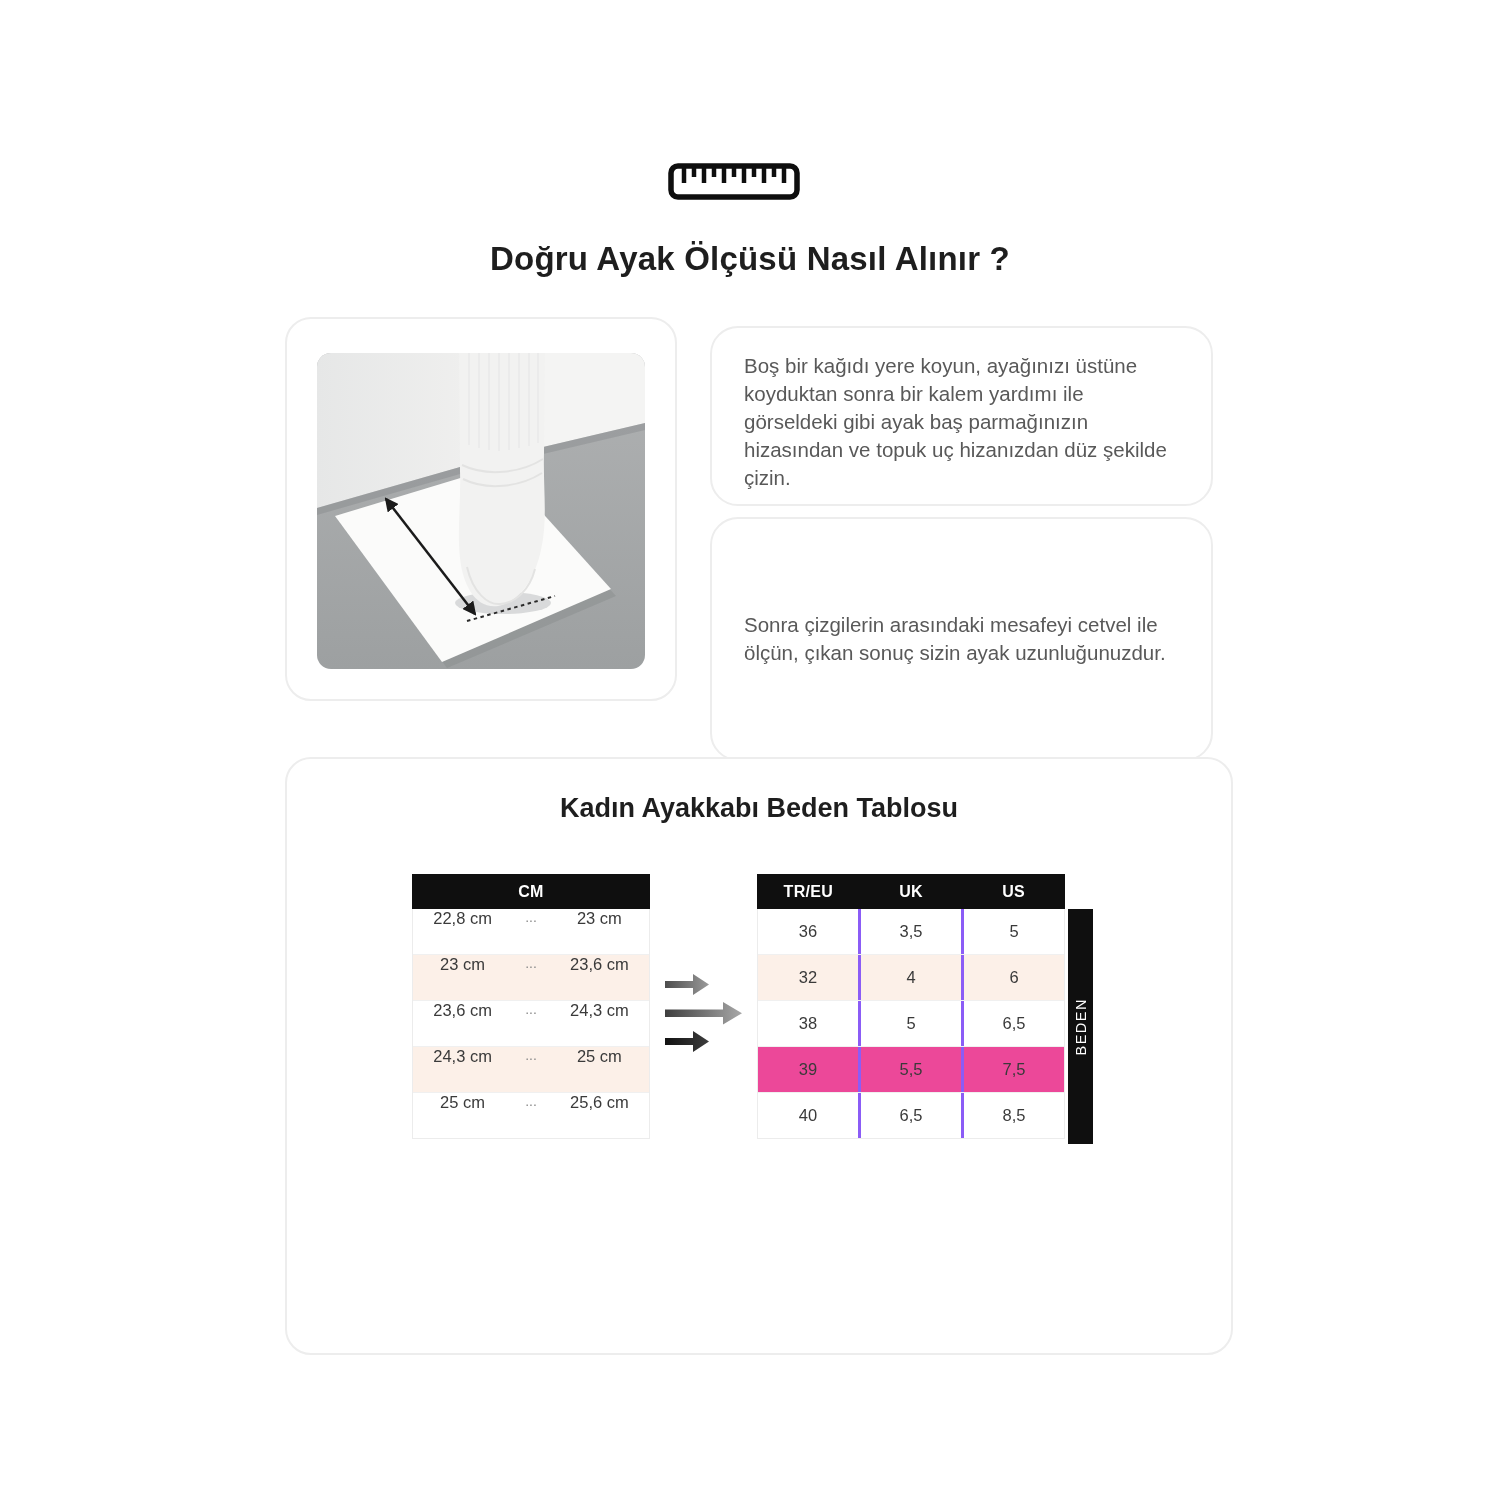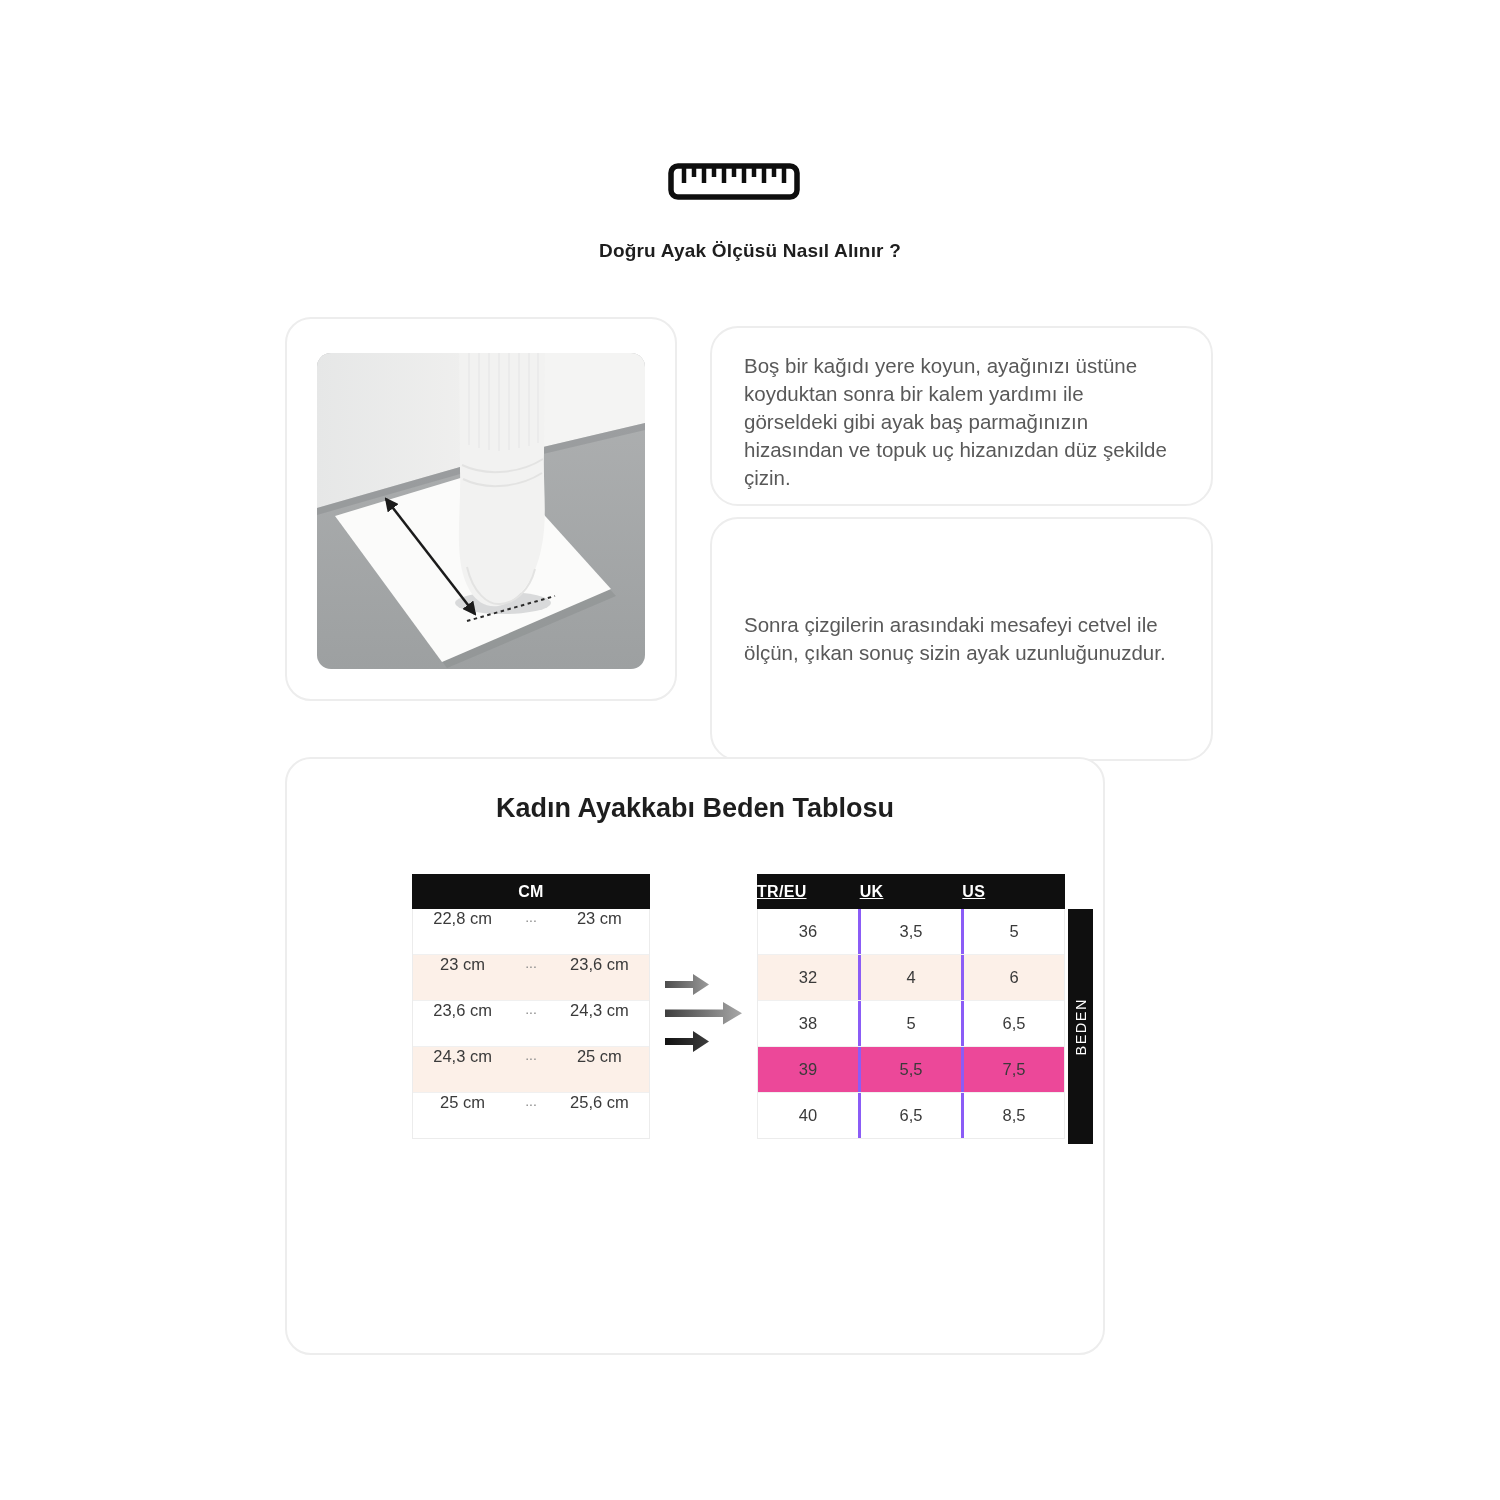--- a/index.html
+++ b/index.html
@@ -2,45 +2,45 @@
 <html><head>
 <meta charset="utf-8">
 <style>
   html,body{margin:0;padding:0;background:#ffffff;}
   body{font-family:"Liberation Sans", sans-serif; -webkit-font-smoothing:antialiased;}
   .canvas{position:relative;width:1500px;height:1500px;background:#ffffff;overflow:hidden;}
 
   
   .ruler{position:absolute;left:668px;top:163px;width:132px;height:37px;}
   .main-title{position:absolute;left:0;top:240px;width:1500px;margin:0;text-align:center;
-    font-size:19px;font-weight:700;color:#1e1e1e;letter-spacing:0.2px;}
+    font-size:33px;font-weight:700;color:#1e1e1e;letter-spacing:0.2px;}
 
   
   .card{position:absolute;background:#ffffff;border:2px solid #ededed;border-radius:26px;box-sizing:border-box;}
   .photo-card{left:285px;top:317px;width:392px;height:384px;}
   .photo{position:absolute;left:30px;top:34px;width:328px;height:316px;border-radius:14px;overflow:hidden;}
   .photo svg{display:block;width:100%;height:100%;}
 
   .text-card-1{left:710px;top:326px;width:503px;height:180px;border-radius:28px;}
   .text-card-2{left:710px;top:517px;width:503px;height:244px;border-radius:28px;display:flex;align-items:center;}
   .instr{margin:0;padding:24px 42px 24px 32px;font-size:20.5px;line-height:28px;color:#595959;}
   .text-card-2 .instr{padding-top:0;padding-bottom:0;}
 
   
-  .chart-card{left:285px;top:757px;width:820px;height:598px;}
+  .chart-card{left:285px;top:757px;width:948px;height:598px;}
   .chart-title{position:absolute;left:0;top:34px;width:100%;margin:0;text-align:center;
     font-size:27px;font-weight:700;color:#1e1e1e;}
 
   .cm-table{position:absolute;left:125px;top:115px;width:238px;}
   .size-table{position:absolute;left:470px;top:115px;width:308px;}
   .thead{background:#0f0f0f;color:#ffffff;height:35px;display:flex;align-items:center;justify-content:center;
     font-size:16px;font-weight:700;letter-spacing:0.3px;}
   .size-head{background:#0f0f0f;color:#ffffff;height:35px;display:flex;align-items:center;
     font-size:16px;font-weight:700;letter-spacing:0.3px;}
-  .size-head span{flex:1;text-align:left;text-decoration:underline;}
+  .size-head span{flex:1;text-align:center;}
   .tbody{border:1px solid #ececec;border-top:none;background:#fff;}
   .trow{display:flex;height:45px;align-items:flex-start;background:#ffffff;border-bottom:1px solid #f0f0f0;
     font-size:16.5px;color:#3a3a3a;}
   .trow:last-child{border-bottom:none;}
   .cm-cell{flex:0 0 42%;text-align:center;}
   .cm-sep{flex:0 0 16%;text-align:center;color:#8a8a8a;font-size:14px;}
   .sz-cell{flex:1;text-align:center;height:100%;display:flex;align-items:center;justify-content:center;
     border-left:3px solid #8b5cf6;}
   .sz-cell:first-child{border-left:none;}
 

